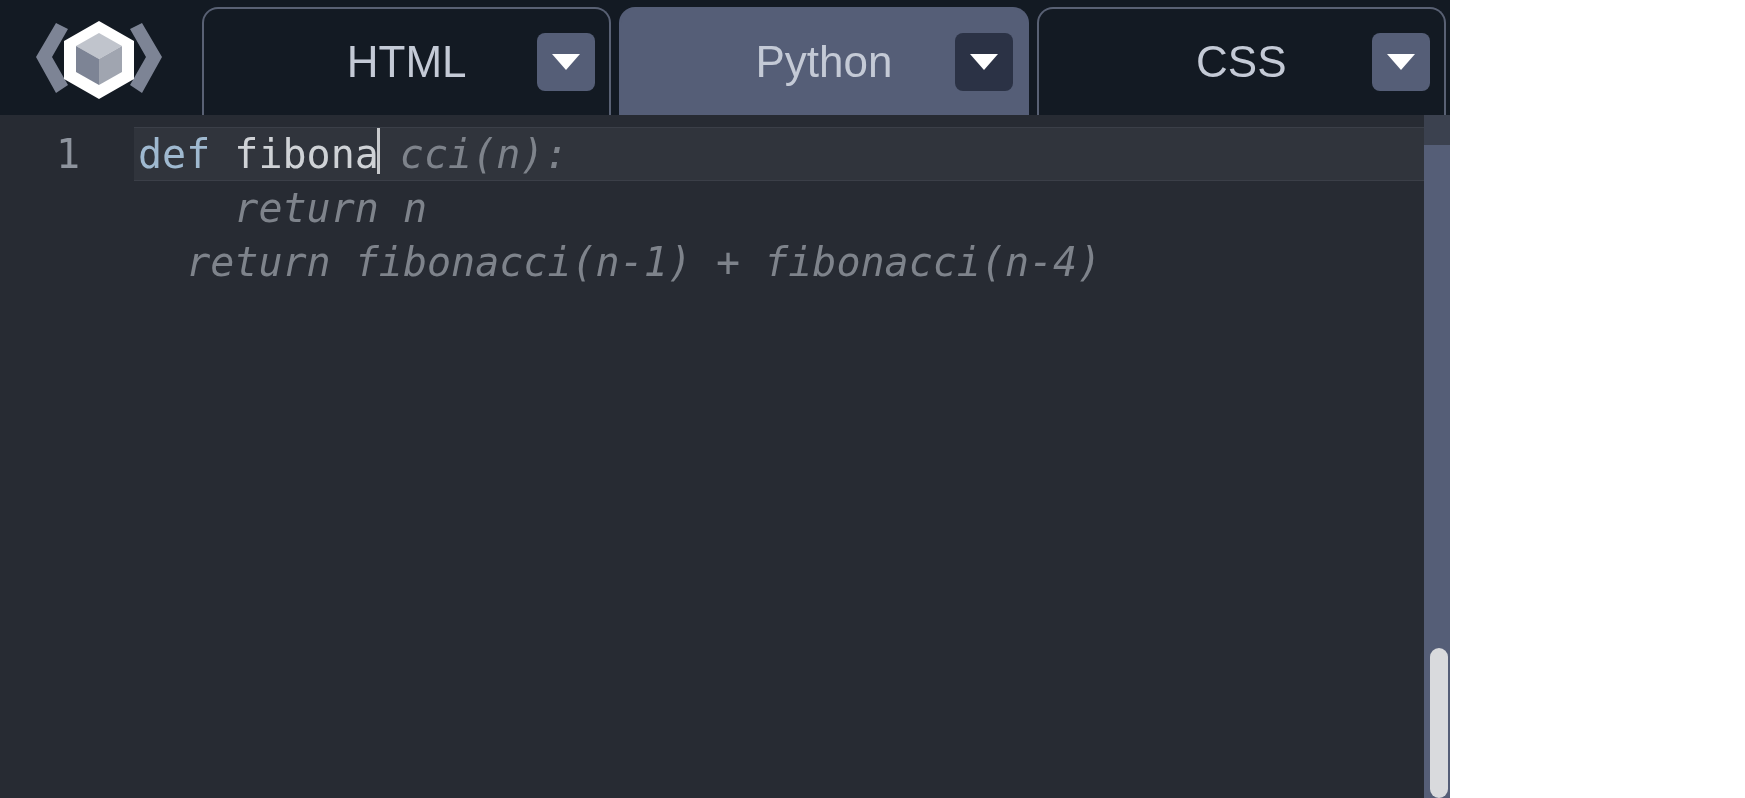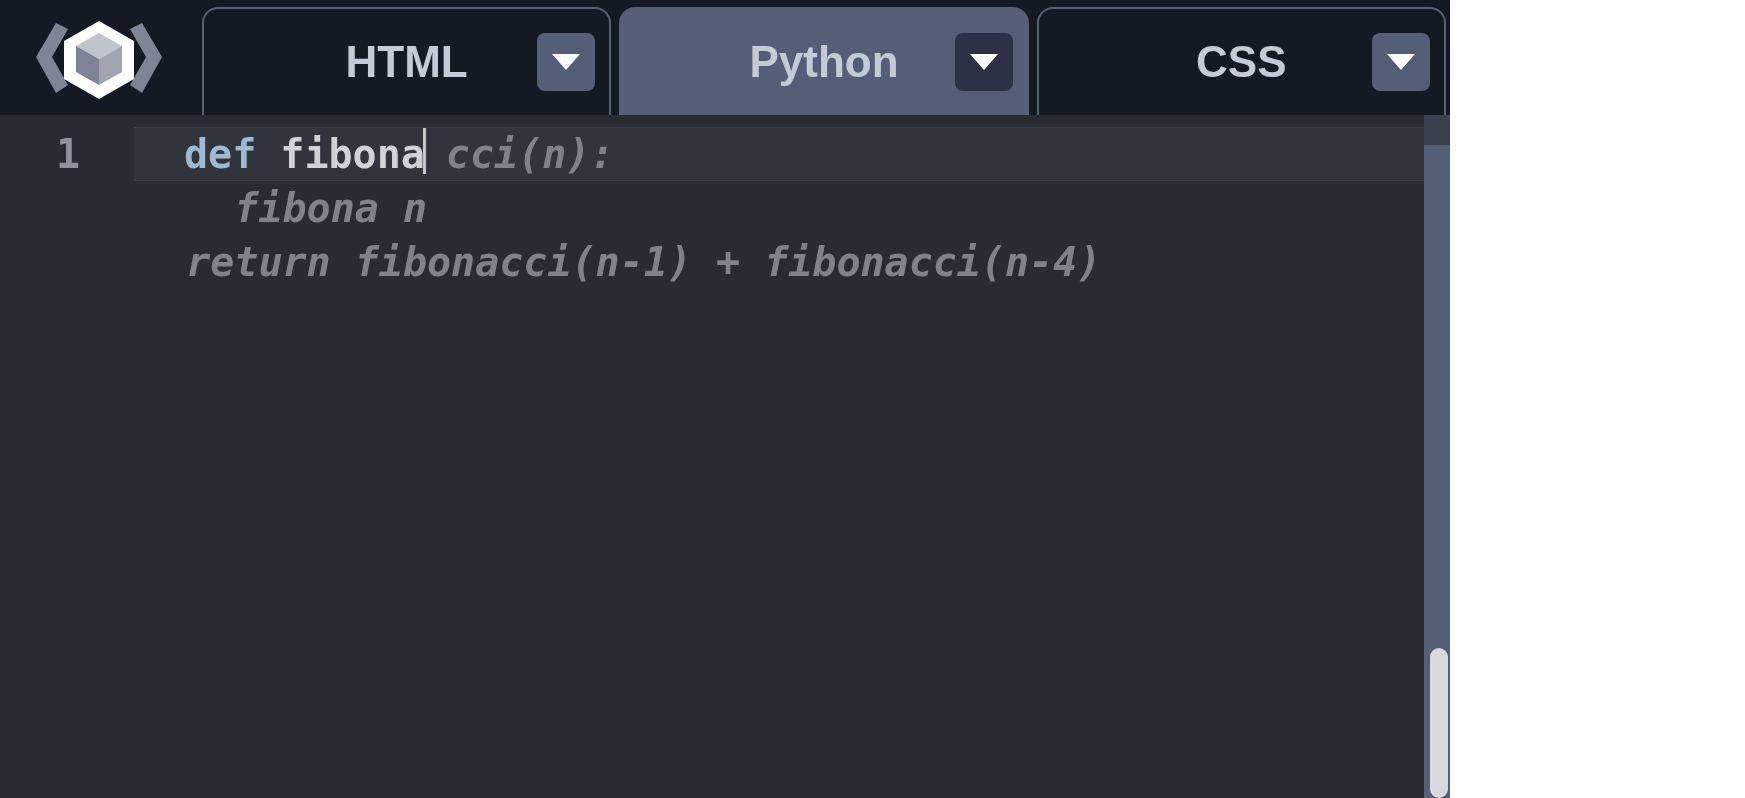--- a/index.html
+++ b/index.html
@@ -3,21 +3,20 @@
   <meta charset="utf-8">
   <style>
     * { margin: 0; padding: 0; box-sizing: border-box; }
     html, body { width: 1745px; height: 798px; overflow: hidden; font-family: Arial, sans-serif; }
 
     .app {
       display: flex;
       width: 100%;
       height: 100%;
       background: #14b8a6;
-      font-weight: bold;
     }
 
     
     .editor-panel {
       width: 1450px;
       height: 100%;
       background: #131a23;
       display: flex;
       flex-direction: column;
     }
@@ -128,21 +127,21 @@
       background: #30343c;
       border-top: 1px solid #3b3f48;
       border-bottom: 1px solid #3b3f48;
     }
 
     .typed-line {
       position: relative;
       white-space: pre;
       padding-left: 28px;
     }
-    .kw { color: #9fb9d0; margin-left: 46px; }
+    .kw { color: #9fb9d0; }
     .plain { color: #cfd2d6; }
 
     .cursor {
       display: inline-block;
       width: 3px;
       height: 46px;
       background: #c7c9cc;
       vertical-align: -6px;
       margin-left: -2px;
     }
@@ -237,21 +236,21 @@
     <div class="editor-body">
       <div class="gutter">
         <div>1</div>
       </div>
 
       <div class="code-area">
         <div class="line-highlight"></div>
 
         <div class="typed-line"><span class="kw">def</span><span class="plain"> fibona</span><span class="cursor"></span><span class="ghost-inline">cci(n):</span></div>
 
-        <div class="ghost">    fibona n</div>
+        <div class="ghost">    return n</div>
         <div class="ghost">  return fibonacci(n-1) + fibonacci(n-4)</div>
       </div>
 
       <div class="v-scroll-track">
         <div class="v-scroll-thumb-top"></div>
         <div class="v-scroll-thumb-bottom"></div>
       </div>
     </div>
   </div>
 

